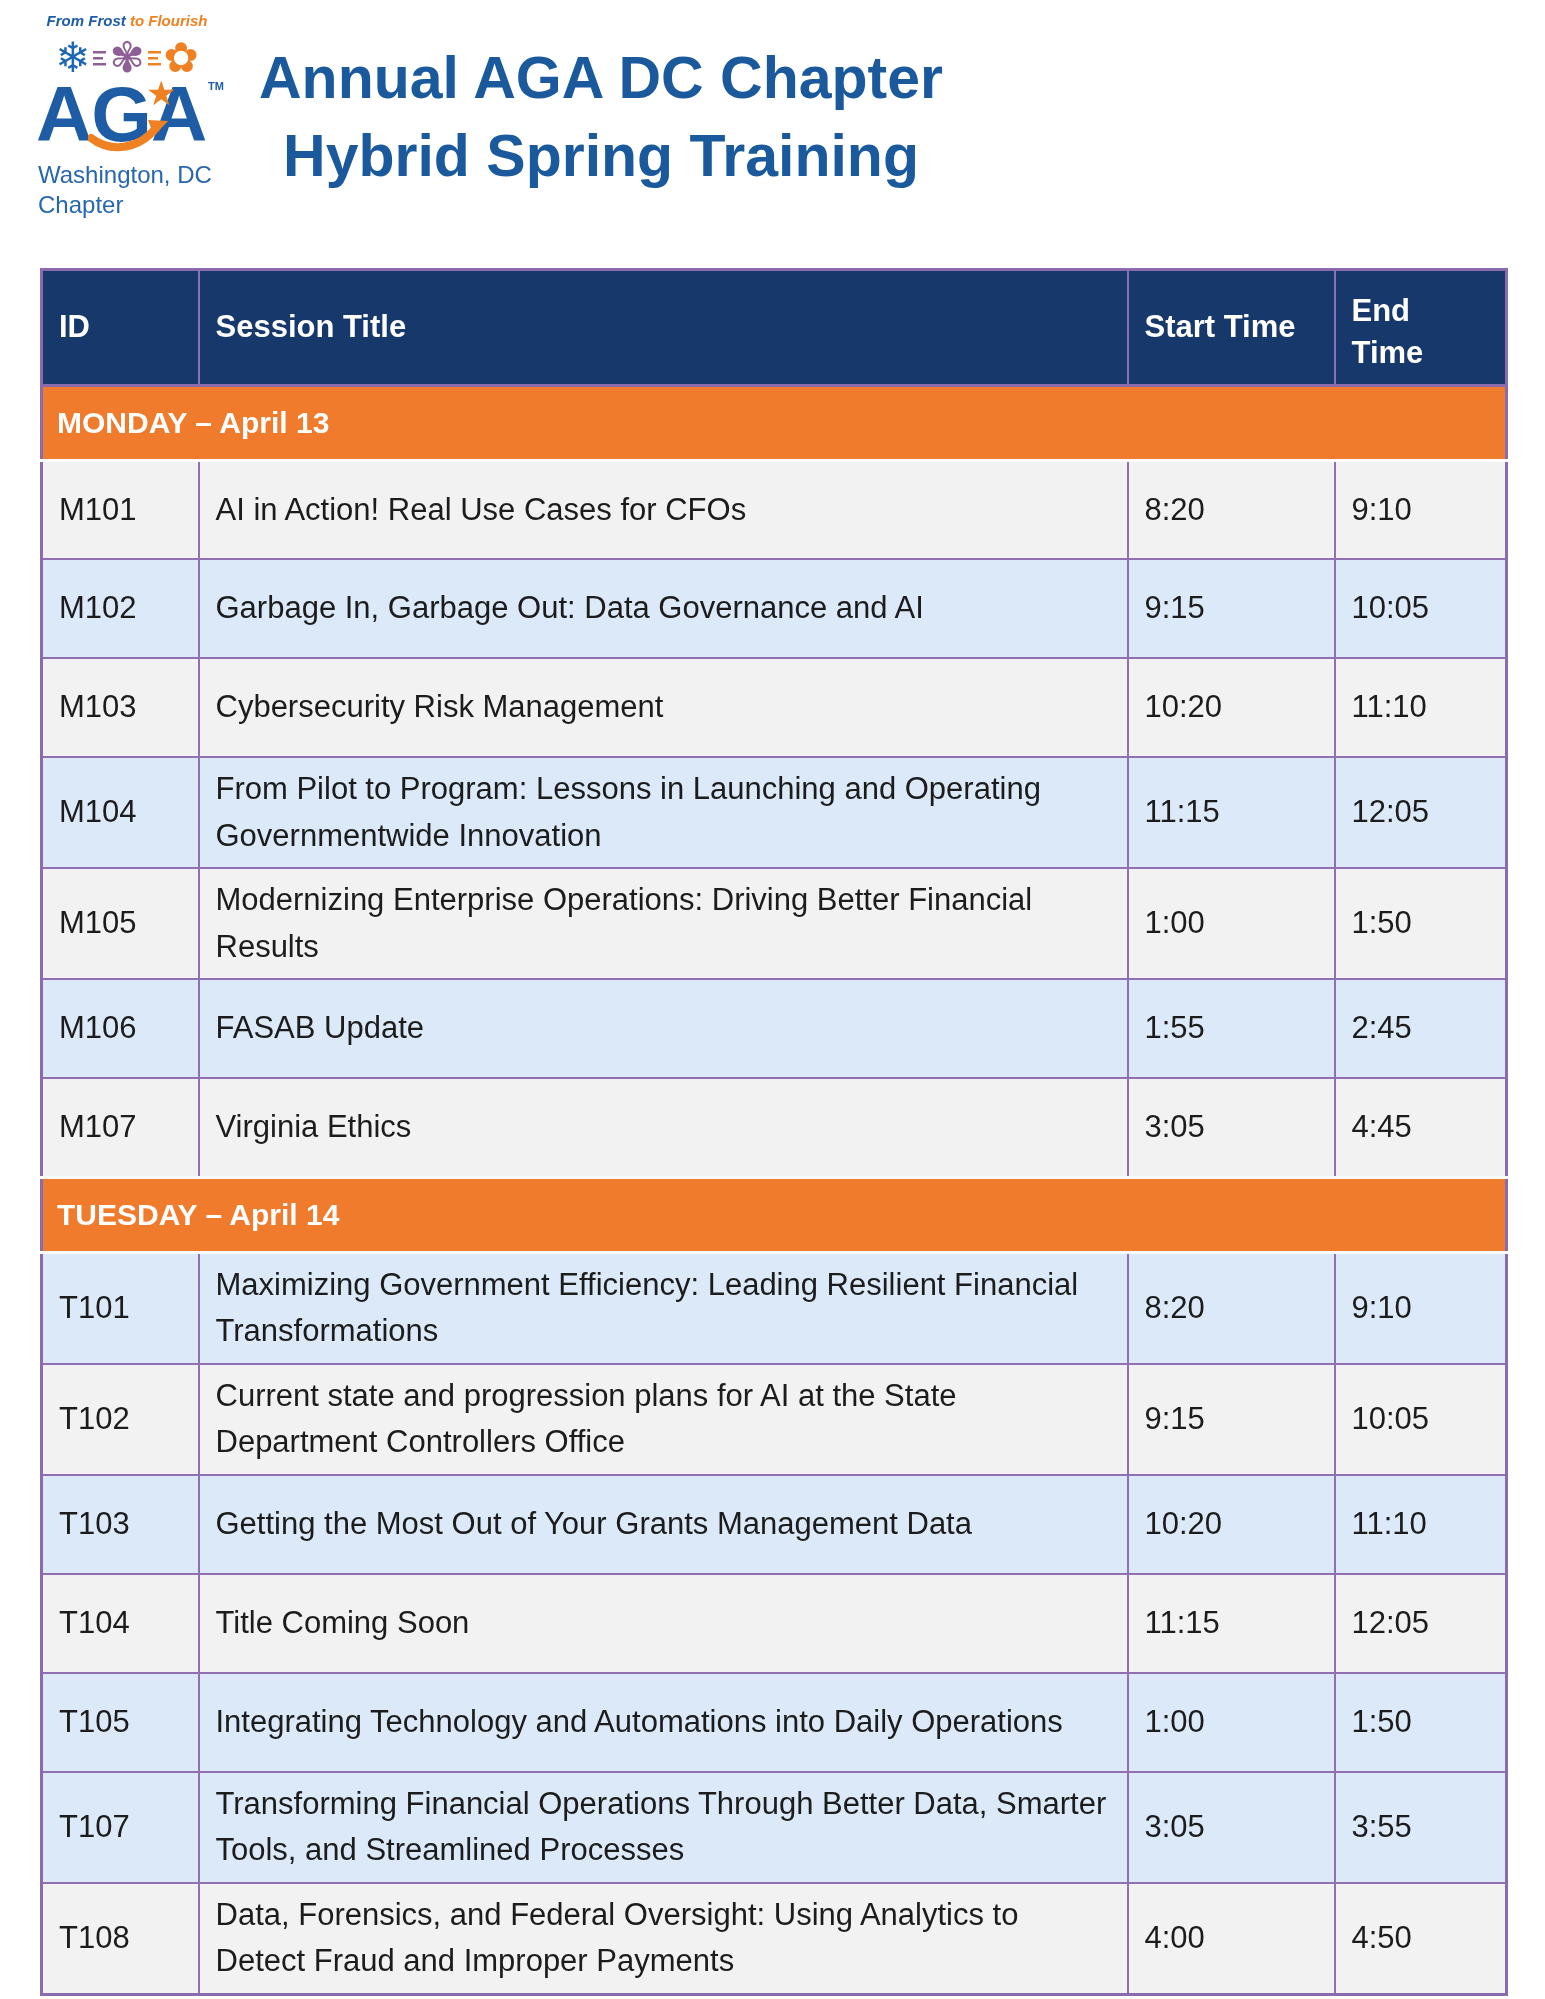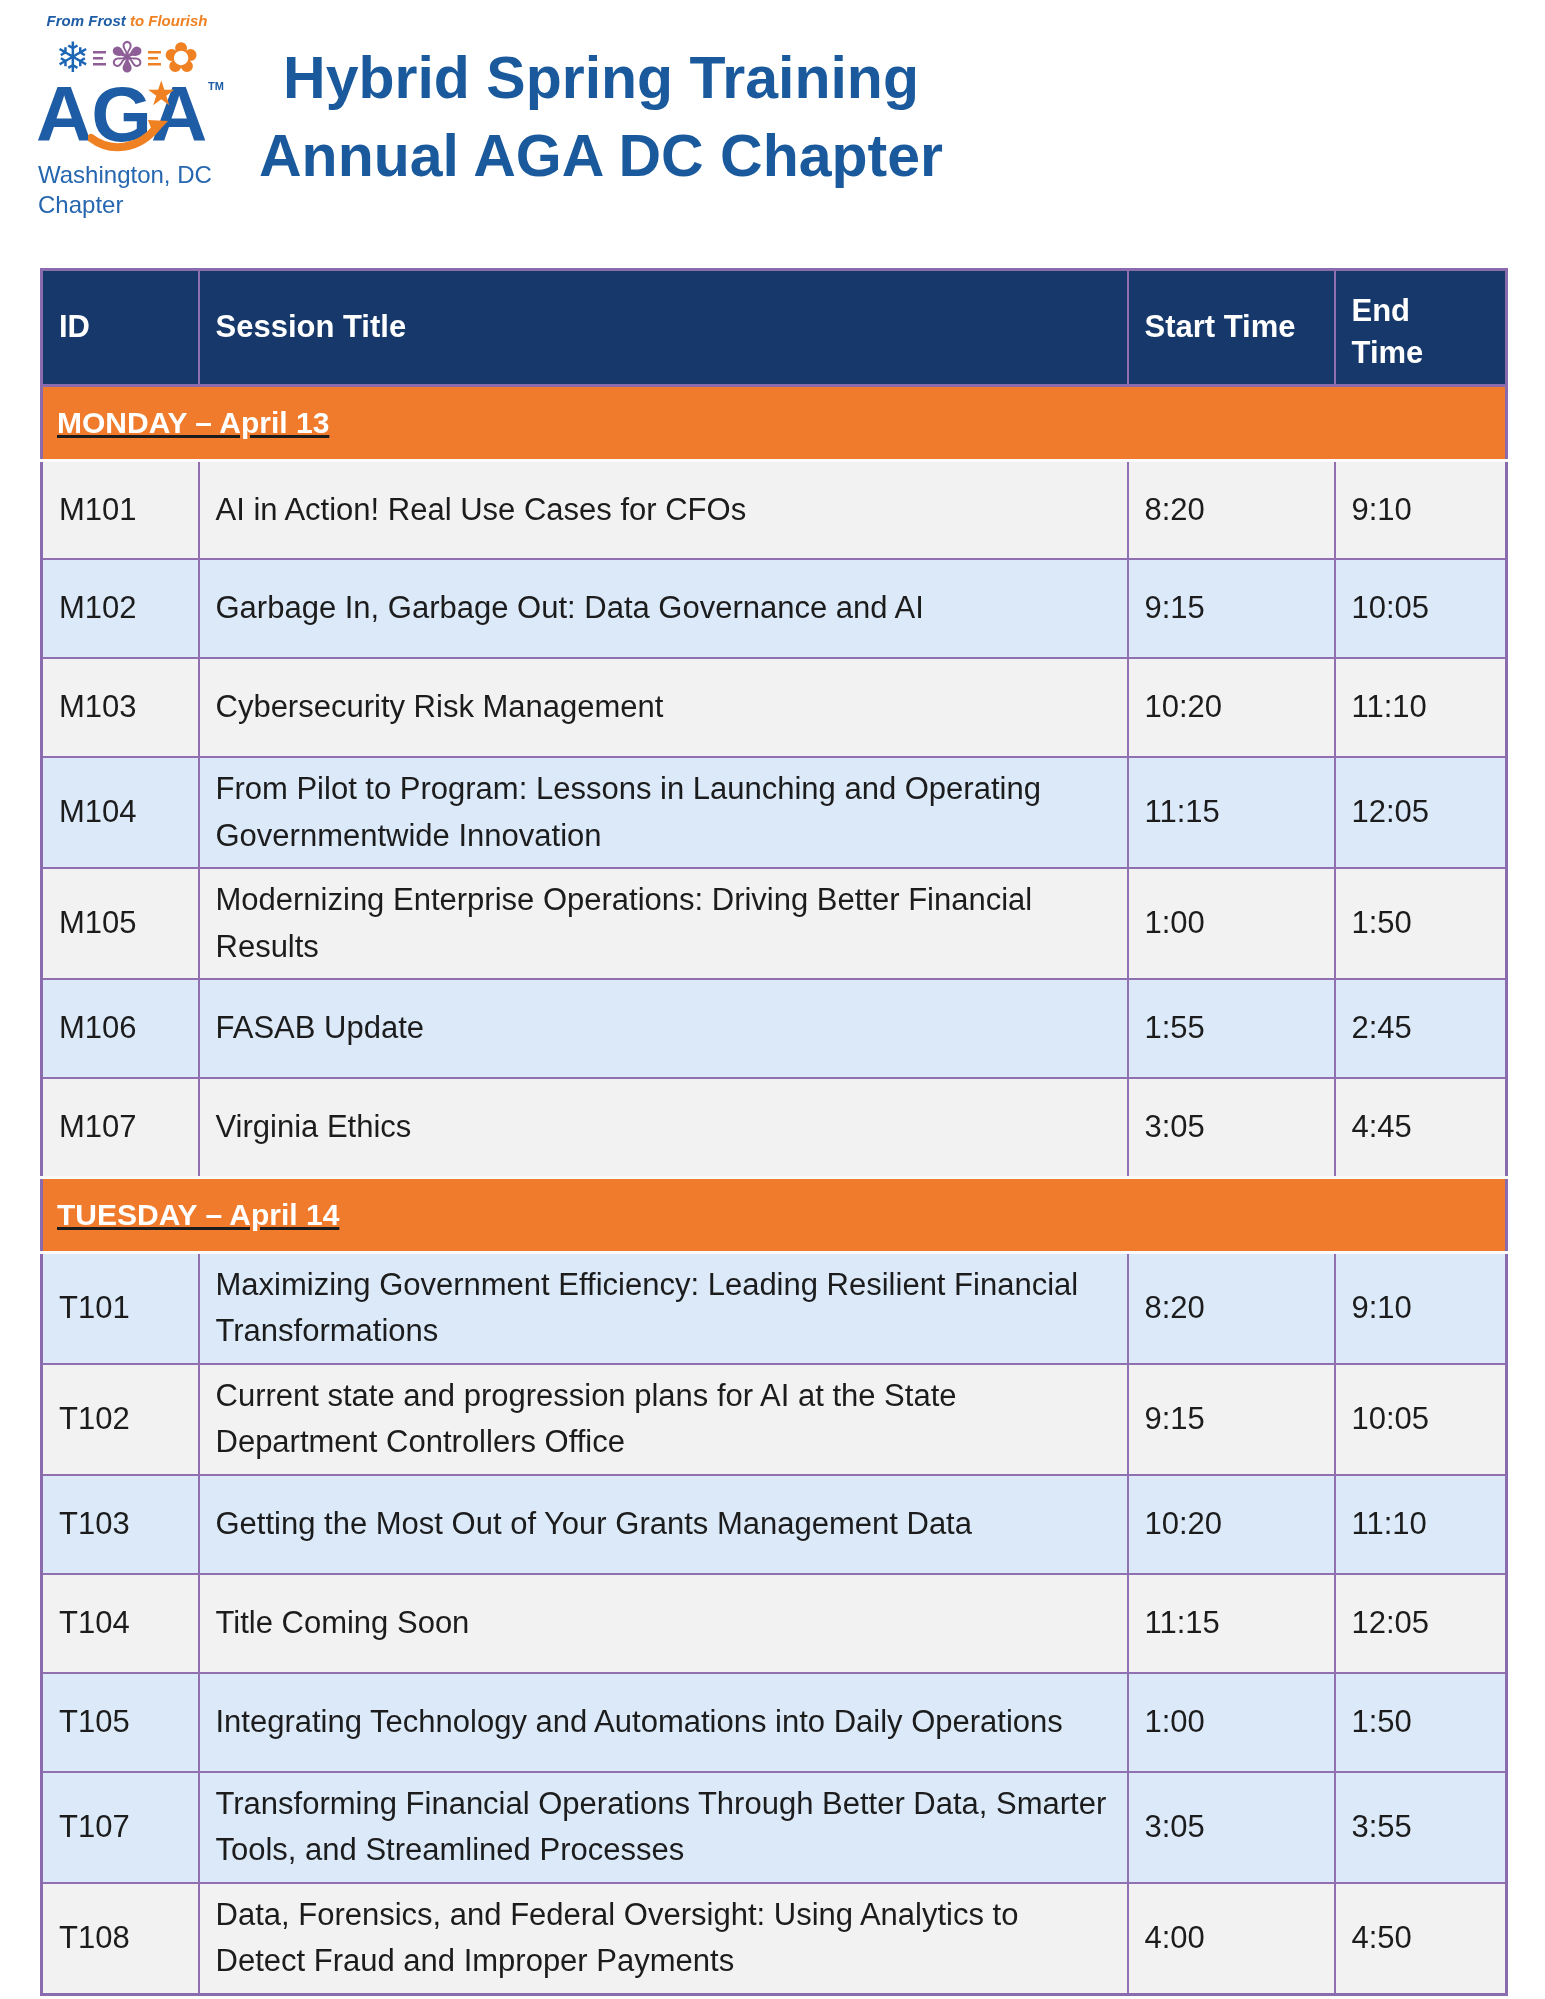--- a/index.html
+++ b/index.html
@@ -84,21 +84,21 @@
     padding:10px 16px;vertical-align:middle;
     border-bottom:3px solid var(--border-outer);
   }
   th .nowrap{white-space:nowrap;text-align:right;}
   th .narrow{display:inline-block;width:92px;line-height:1.35;margin-top:9px;}
   tbody td{
     font-size:31px;line-height:1.5;
     padding:8px 16px;vertical-align:middle;text-align:left;
     color:#1c1c1c;
   }
-  tr.day-row{height:75px;text-decoration:underline;}
+  tr.day-row{height:75px;}
   tr.day-row td{
     background:var(--section-orange);color:#ffffff;
     font-weight:bold;font-size:30px;padding-left:14px;
     border-top:3px solid #fbfafc;border-bottom:3px solid #fbfafc;
     border-left:2px solid var(--section-orange);
     border-right:2px solid var(--section-orange);
   }
   tr.session-row{height:99px;}
   tr.row-gray td{background:var(--row-gray);}
   tr.row-blue td{background:var(--row-blue);}
@@ -131,22 +131,22 @@
         </svg>
         <sup class="aga-tm">TM</sup>
       </div>
       <div class="logo-chapter">
         <div>Washington, DC</div>
         <div>Chapter</div>
       </div>
     </div>
 
     <div class="page-title">
+      <div>Annual AGA DC Chapter</div>
       <div>Hybrid Spring Training</div>
-      <div>Annual AGA DC Chapter</div>
     </div>
 
   </div>
 
   <table class="schedule">
     <colgroup>
       <col class="c-id">
         <col class="c-title">
         <col class="c-start">
         <col class="c-end">

